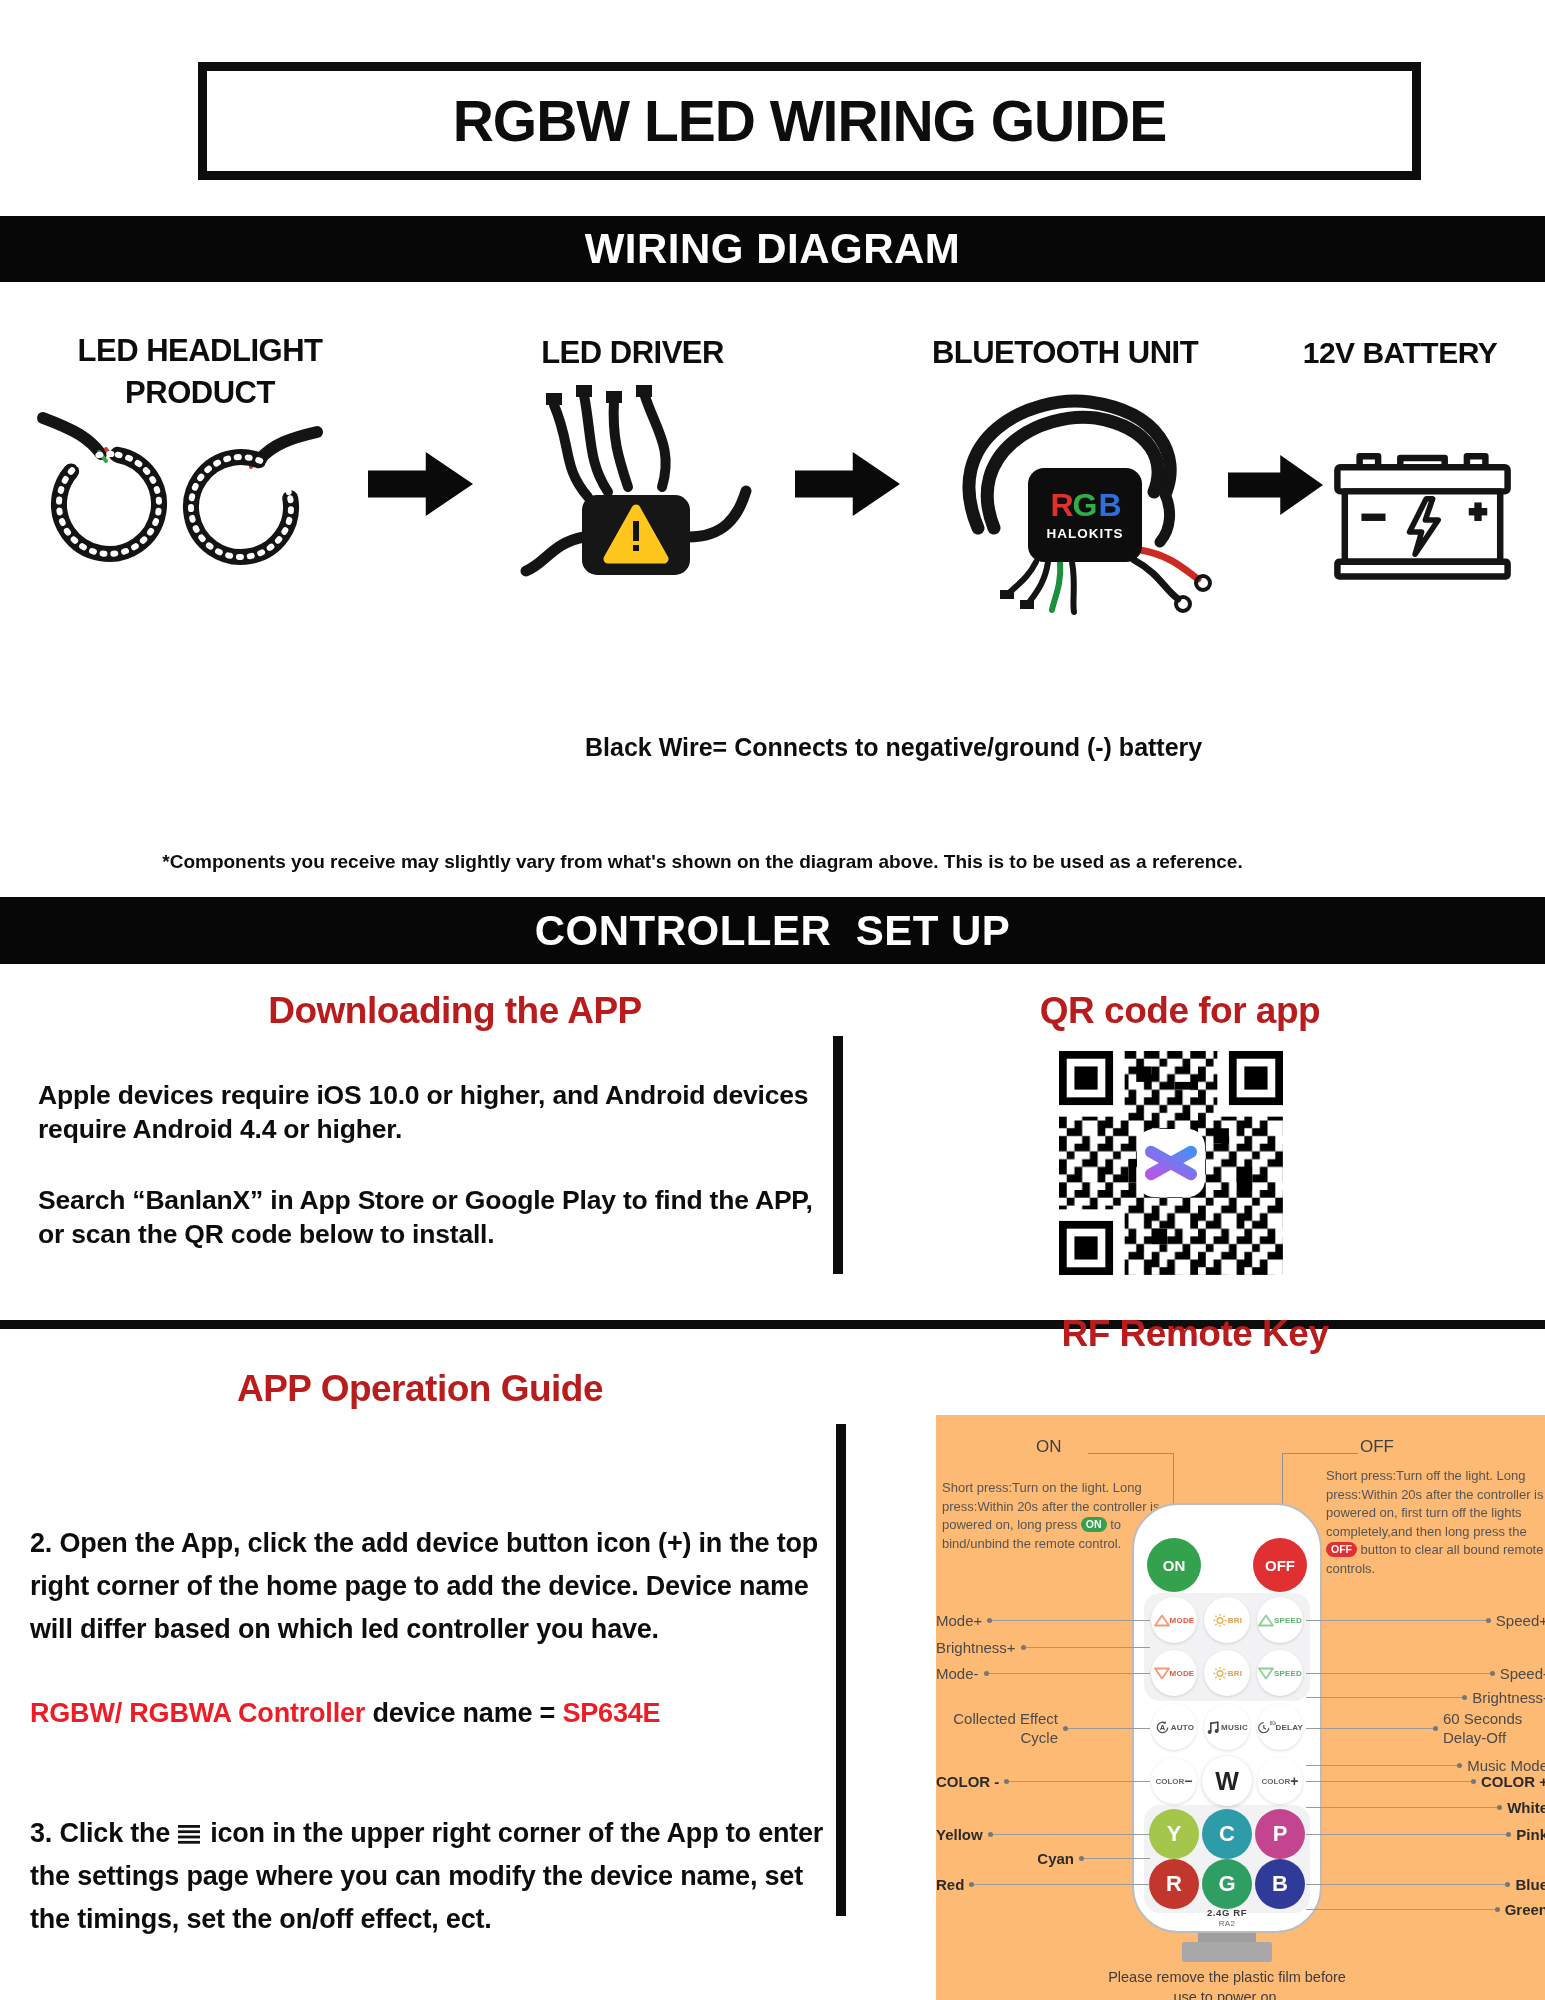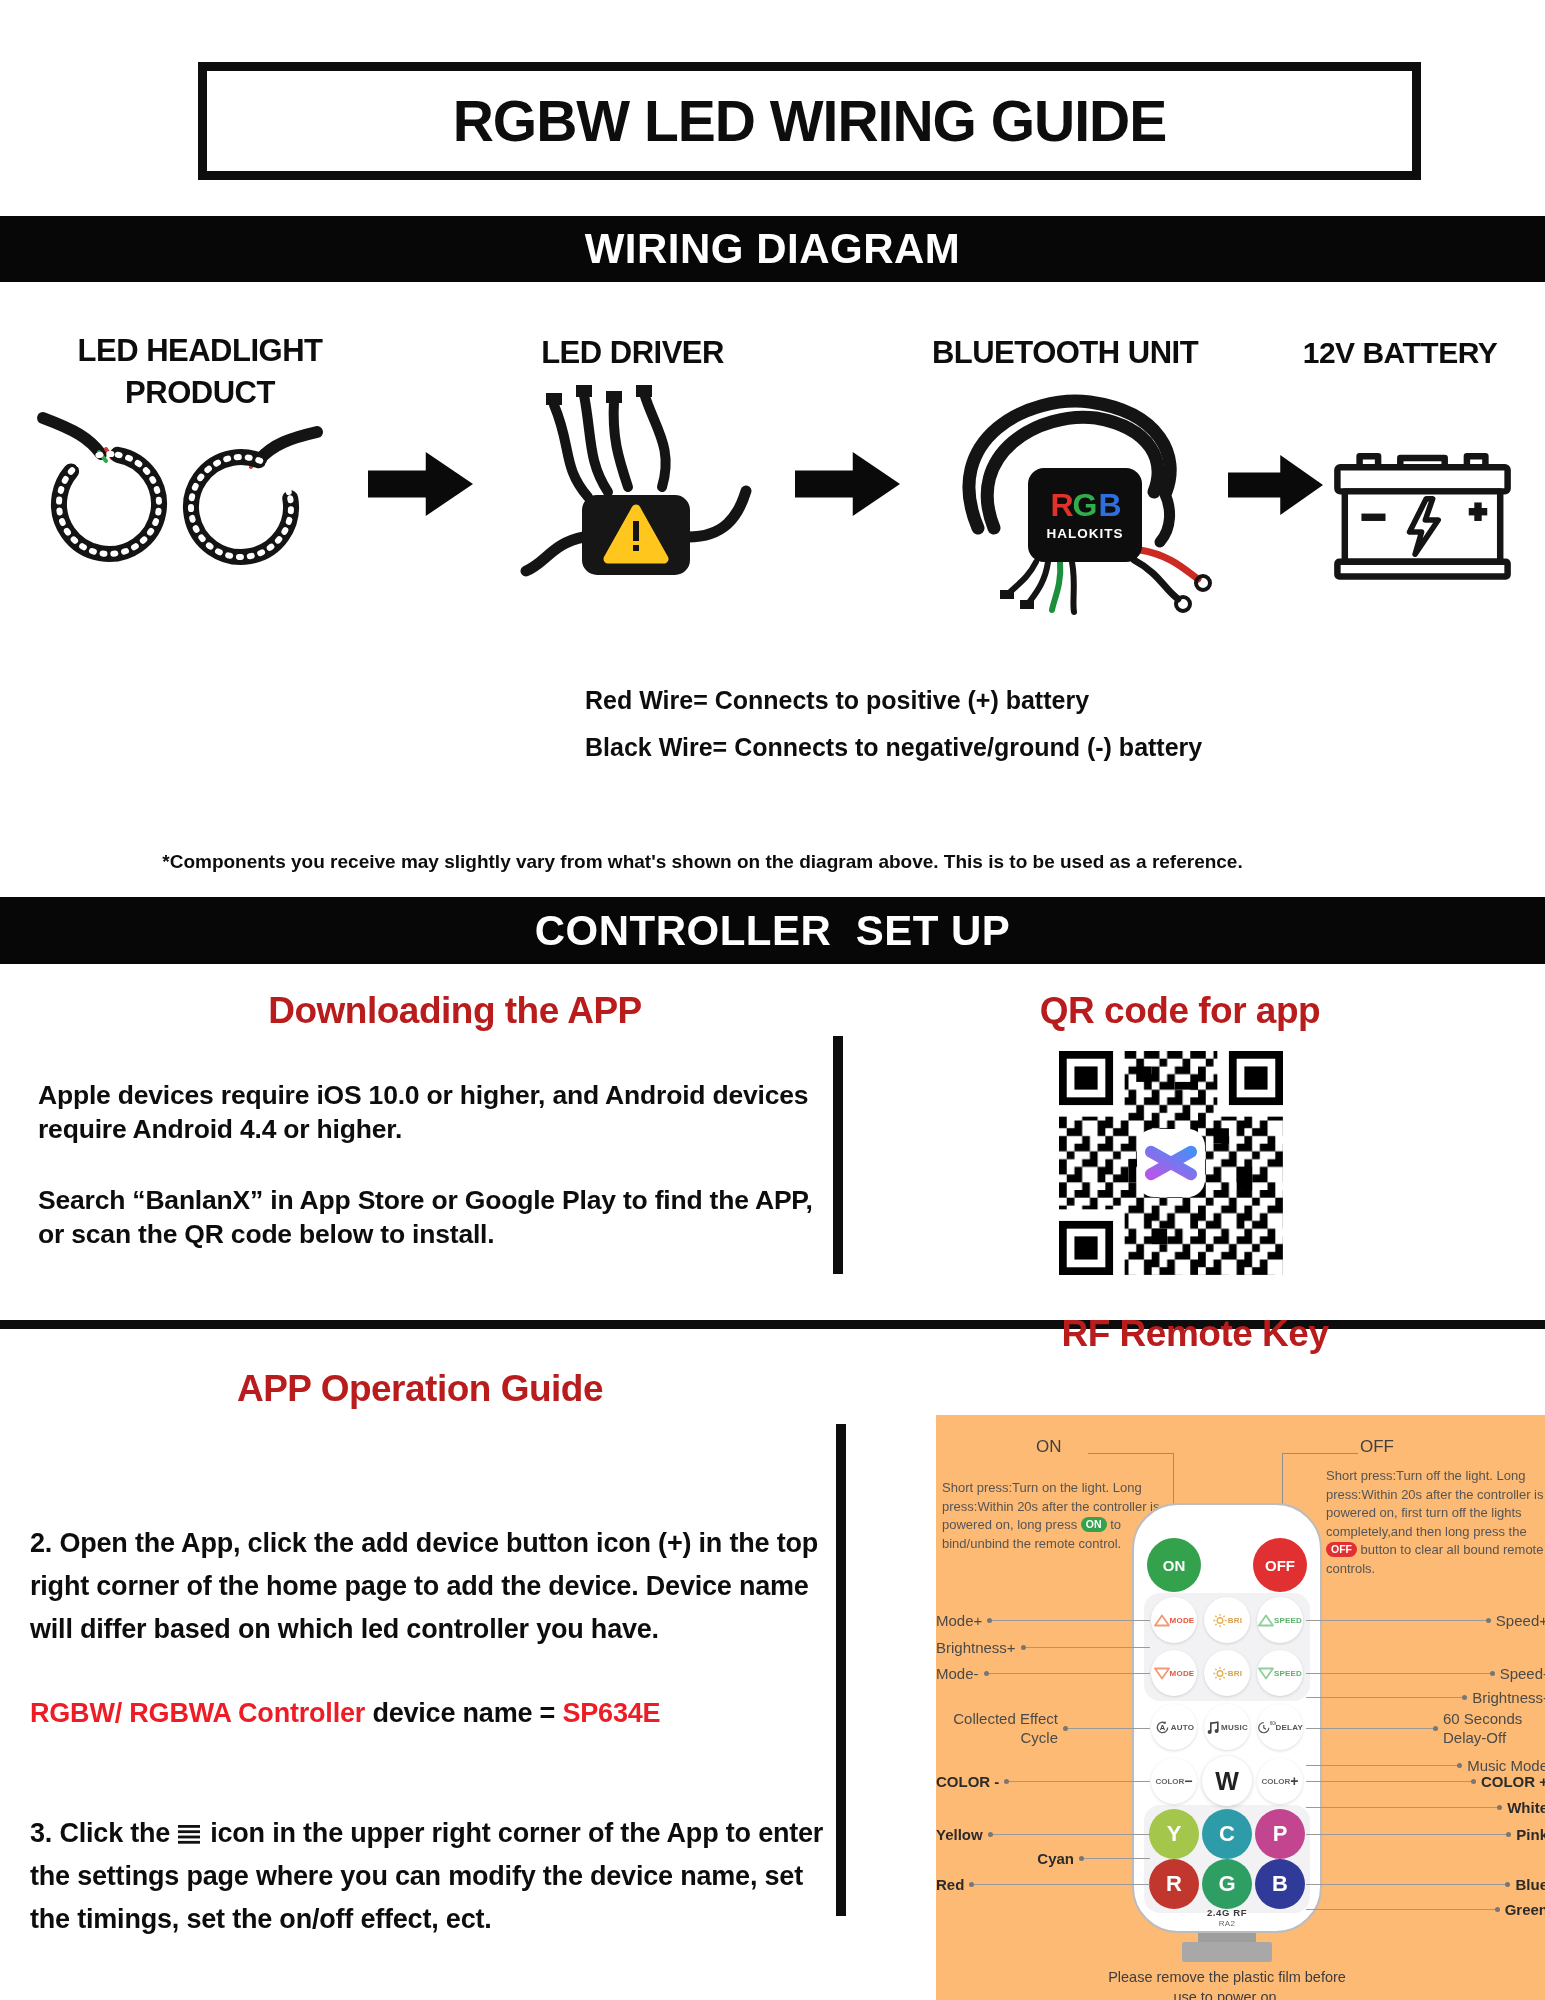--- a/index.html
+++ b/index.html
@@ -168,21 +168,20 @@
       <rect x="8" y="122" width="184" height="16" rx="2"></rect>
     </g>
     <rect x="34" y="70" width="26" height="8" fill="#141414"></rect>
     <g fill="#141414">
       <rect x="150" y="64" width="20" height="8"></rect>
       <rect x="156" y="58" width="8" height="20"></rect>
     </g>
     <path d="M104 54 L86 90 h13 L92 114 L117 77 h-14 L111 54 z" fill="#fff" stroke="#141414" stroke-width="6" stroke-linejoin="round"></path>
   </svg>
 
-  <div class="abs wire-note" style="top:685px;">Red Wire= Connects to positive (+) battery</div>
   <div class="abs wire-note" style="top:732px;">Black Wire= Connects to negative/ground (-) battery</div>
   <div class="abs footnote">*Components you receive may slightly vary from what's shown on the diagram above. This is to be used as a reference.</div>
 
   <div class="abs banner banner2">CONTROLLER  SET UP</div>
 
   <div class="abs red-h" style="left:60px;top:990px;width:790px;">Downloading the APP</div>
   <div class="abs body-text" style="left:38px;top:1078px;width:790px;">Apple devices require iOS 10.0 or higher, and Android devices require Android 4.4 or higher.</div>
   <div class="abs body-text" style="left:38px;top:1183px;width:790px;">Search “BanlanX” in App Store or Google Play to find the APP, or scan the QR code below to install.</div>
 
   <div class="abs vdiv" style="left:833px;top:1036px;height:238px;"></div>

